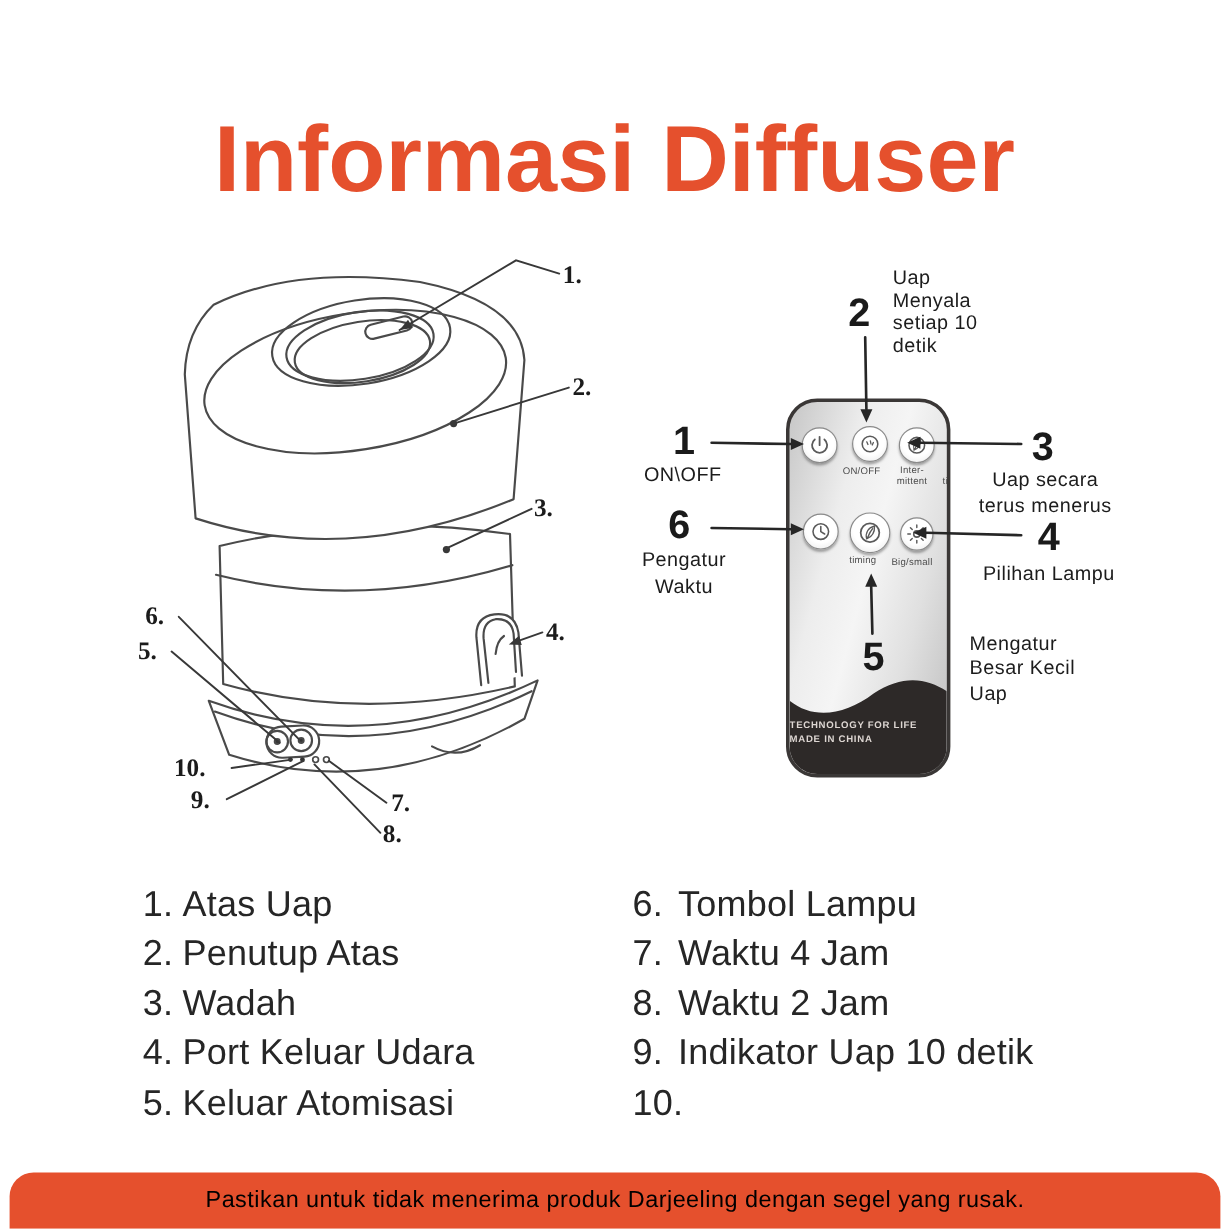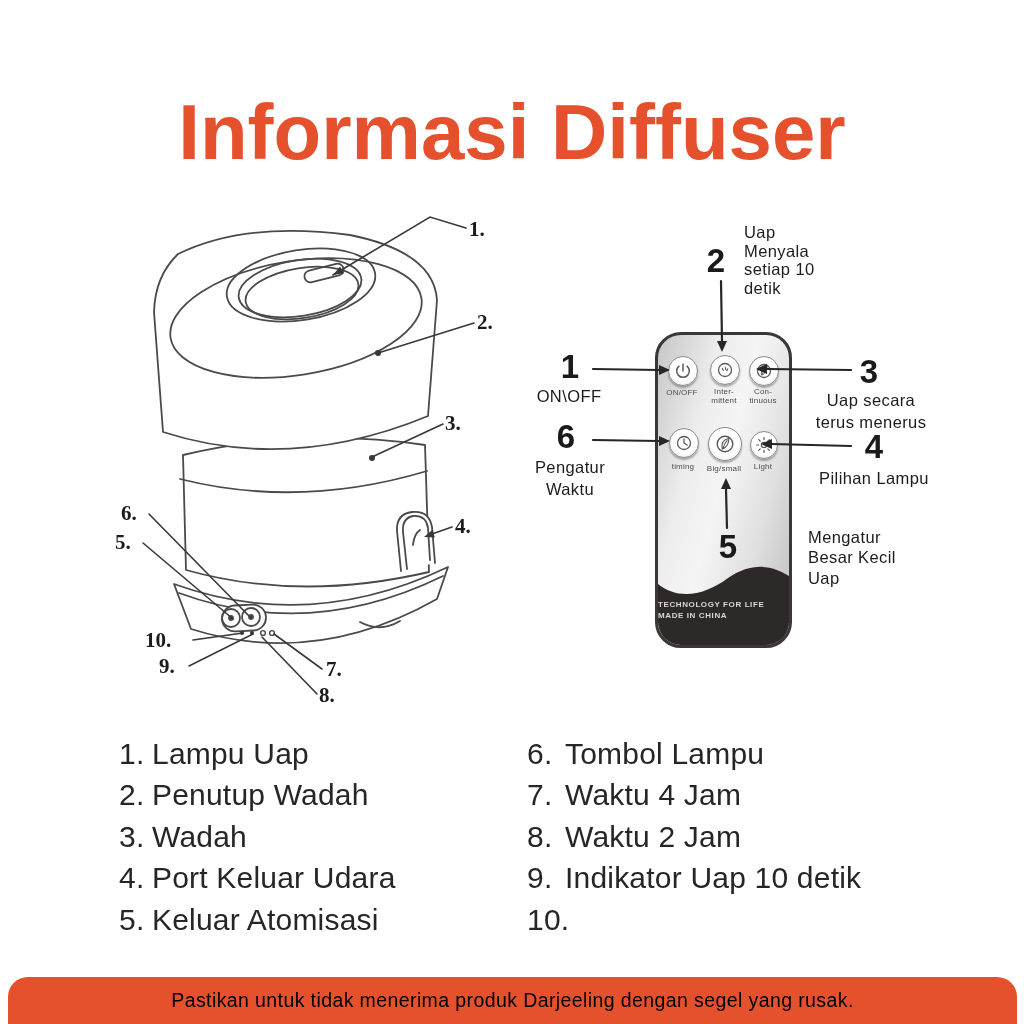--- a/index.html
+++ b/index.html
@@ -11,21 +11,21 @@
   
   .overlay{position:absolute;left:0;top:0;z-index:6;pointer-events:none;}
   
   .remote{position:absolute;left:655px;top:332px;width:131px;height:310px;z-index:2;
           border:3px solid #3a3736;border-radius:26px;overflow:hidden;
           background:linear-gradient(105deg,#c6c6c6 0%,#ededed 30%,#f5f5f5 48%,#e0e0e0 72%,#bdbdbd 100%);}
   .rbtn{position:absolute;border-radius:50%;background:radial-gradient(circle at 50% 40%,#ffffff 55%,#e6e6e6 100%);
         border:1.5px solid #8b8b8b;box-shadow:0 2px 2px rgba(40,40,40,.38);
         display:flex;align-items:center;justify-content:center;}
   .rlab{position:absolute;width:48px;text-align:center;font-size:8px;line-height:9px;
-        color:#4c4c4c;letter-spacing:.2px;}
+        color:#4c4c4c;letter-spacing:.2px;margin-left:36px;}
   .rwave{position:absolute;left:0;bottom:0;width:131px;height:85px;}
   .brand{position:absolute;left:0;bottom:24px;width:131px;text-align:left;color:#ddd6d2;
          font-size:8px;line-height:11px;letter-spacing:.6px;font-weight:700;}
   
   .cnum{position:absolute;z-index:7;transform:translate(-50%,-50%);
         font-size:33px;font-weight:700;color:#1a1a1a;}
   
   .clab{position:absolute;z-index:7;font-size:16.5px;line-height:20px;letter-spacing:.4px;color:#1c1c1c;}
   .center-x{transform:translateX(-50%);text-align:center;}
   
@@ -217,25 +217,25 @@
     <div>Uap</div>
   </div>
   <div class="clab center-x" style="left:570px;top:457px;line-height:21.5px;">
     <div>Pengatur</div>
     <div>Waktu</div>
   </div>
 
   <div class="legend-col" style="left:119px;top:733px;">
     <div class="legend-row">
         <span class="lnum-l">1.</span>
-        <span>Lampu Uap</span>
+        <span>Atas Uap</span>
       </div>
     <div class="legend-row">
         <span class="lnum-l">2.</span>
-        <span>Penutup Wadah</span>
+        <span>Penutup Atas</span>
       </div>
     <div class="legend-row">
         <span class="lnum-l">3.</span>
         <span>Wadah</span>
       </div>
     <div class="legend-row">
         <span class="lnum-l">4.</span>
         <span>Port Keluar Udara</span>
       </div>
     <div class="legend-row">

